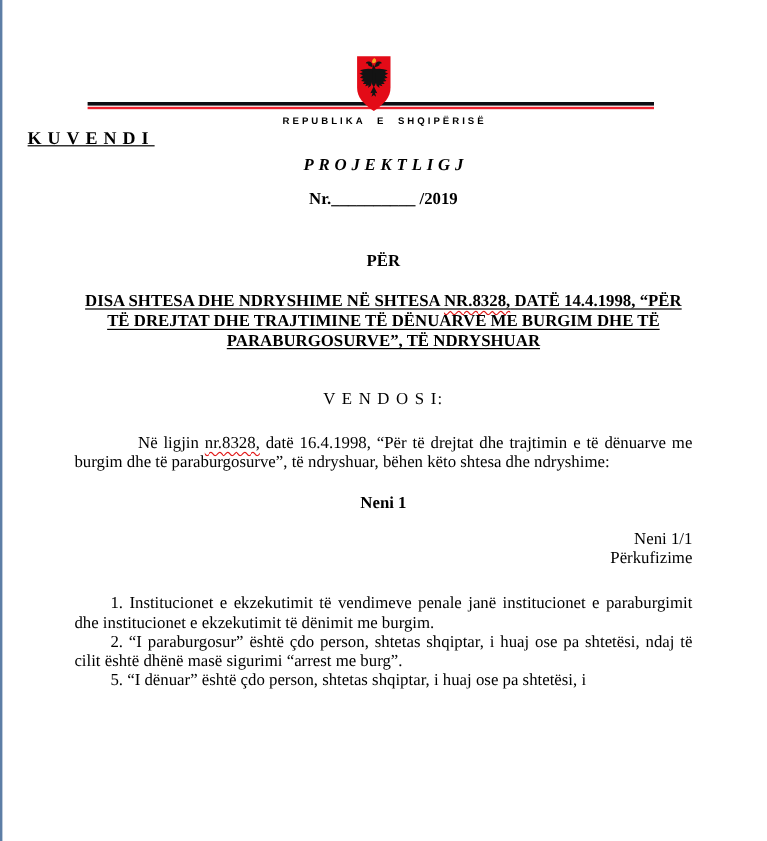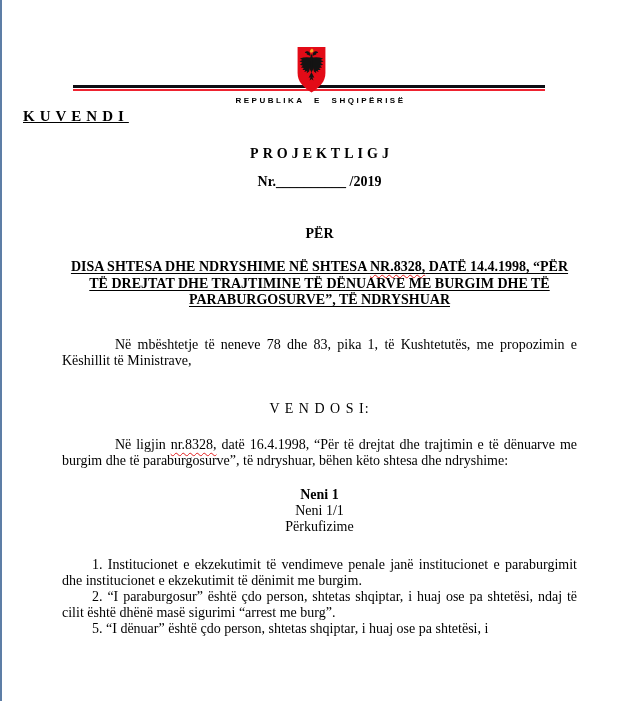--- a/index.html
+++ b/index.html
@@ -32,22 +32,22 @@
     white-space: nowrap;
   }
   .assembly {
     position: absolute; top: 108px; left: 16px; width: 100%;
     text-align: left;
     font-size: 15px; font-weight: bold; letter-spacing: 5px; text-indent: 5px; text-decoration: underline;
   }
 
   
   .content { margin: 0 62px 0 60px; font-size: 14px; line-height: 16px; }
-  .h-projektligj { margin-top: 15px; text-align: center; font-weight: bold;
-                   letter-spacing: 4px; text-indent: 4px; line-height: 17px; }
+  .h-projektligj { margin-top: 0; text-align: center; font-weight: bold;
+                   letter-spacing: 4px; text-indent: 4px; line-height: 17px; font-style: italic; }
   .h-nr { margin-top: 11px; text-align: center; font-weight: bold; line-height: 17px; }
   .h-per { margin-top: 35px; text-align: center; font-weight: bold; line-height: 17px; }
   .doc-title {
     margin-top: 17px; text-align: center; font-weight: bold;
     font-size: 14px; line-height: 16.5px;
     text-decoration: underline; text-decoration-skip-ink: none;
     text-underline-offset: 2px;
   }
   .sc {
     text-decoration-line: underline;
@@ -57,21 +57,21 @@
     text-underline-offset: 3px;
   }
   .para { text-align: justify; }
   .indent-lg { text-indent: 53px; }
   .indent-sm { text-indent: 30px; }
   .preamble { margin-top: 28px; }
   .vendosi { margin-top: 31px; text-align: center; letter-spacing: 1px; line-height: 17px; }
   .intro { margin-top: 20px; }
   .neni1 { margin-top: 17px; text-align: center; font-weight: bold; line-height: 17px; }
   .pas-nenit { margin-top: 18px; }
-  .neni11 { text-align: center; }
+  .neni11 { margin-top: 14px; text-align: right; }
   .items { margin-top: 22px; }
   p { margin: 0; }
 </style>
 </head>
 <body>
 
 <div class="window-edge"></div>
 
 <div class="page">
 
@@ -99,21 +99,20 @@
   <div class="content">
 
     <p class="h-projektligj">PROJEKTLIGJ</p>
 
     <p class="h-nr">Nr.__________ /2019</p>
 
     <p class="h-per">PËR</p>
 
     <p class="doc-title"><span>DISA SHTESA DHE NDRYSHIME NË SHTESA </span><span class="sc">NR.8328,</span><span> DATË 14.4.1998, “PËR TË DREJTAT DHE TRAJTIMINE TË DËNUARVE ME BURGIM DHE TË PARABURGOSURVE”, TË NDRYSHUAR</span></p>
 
-    <p class="para indent-lg preamble">Në mbështetje të neneve 78 dhe 83, pika 1, të Kushtetutës, me propozimin e Këshillit të Ministrave,</p>
 
     <p class="vendosi">V E N D O S I:</p>
 
     <p class="para indent-lg intro"><span>Në ligjin </span><span class="sc">nr.8328,</span><span> datë 16.4.1998, “Për të drejtat dhe trajtimin e të dënuarve me burgim dhe të paraburgosurve”, të ndryshuar, bëhen këto shtesa dhe ndryshime:</span></p>
 
     <p class="neni1">Neni 1</p>
 
 
     <div class="neni11">
       <p>Neni 1/1</p>

